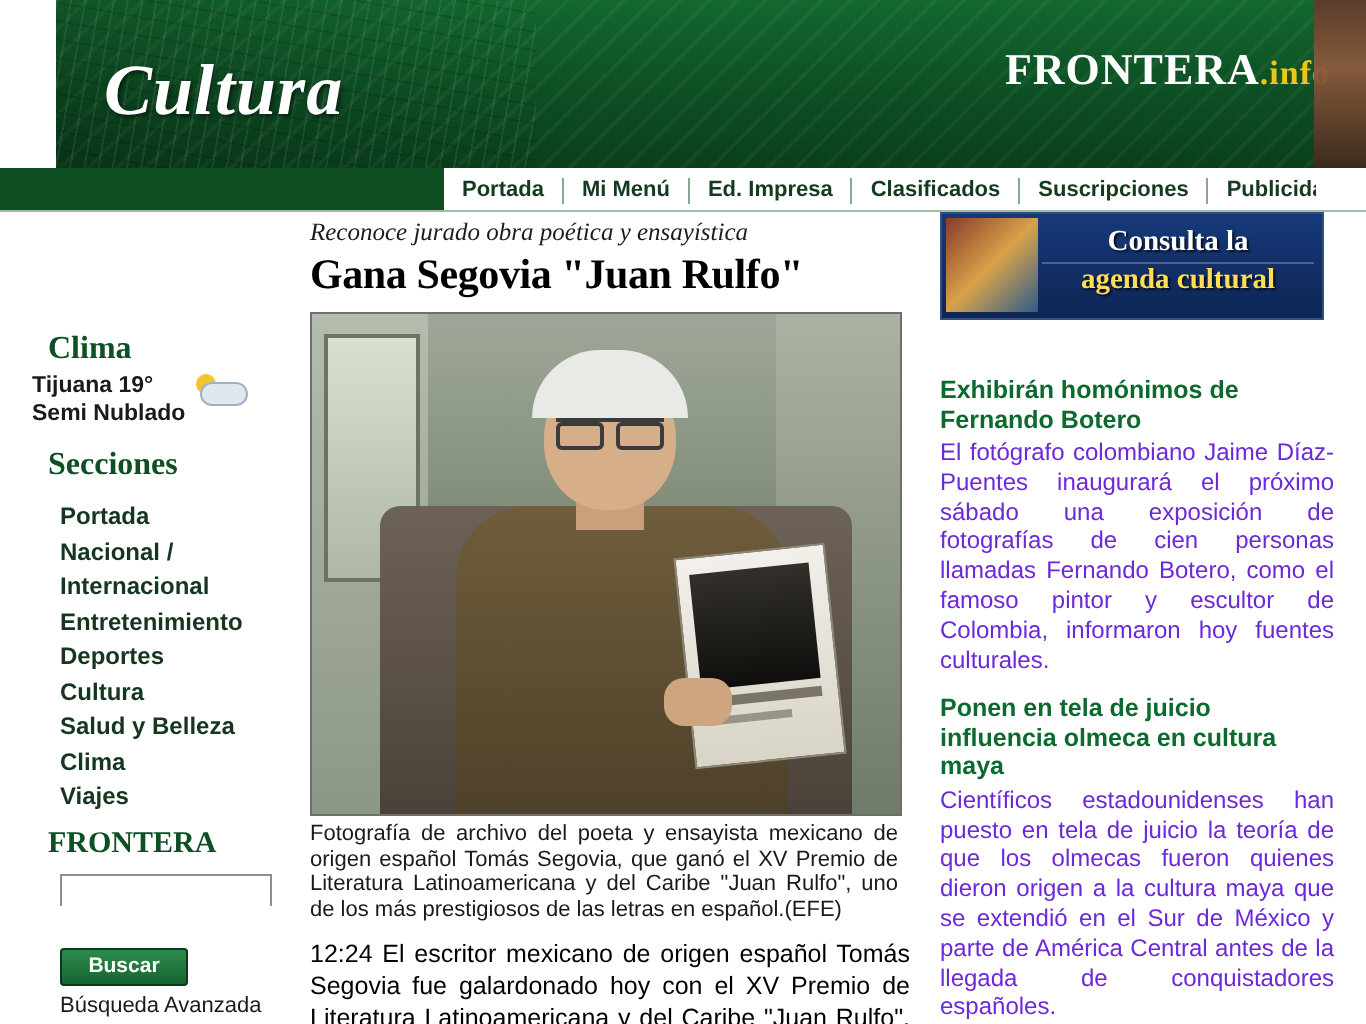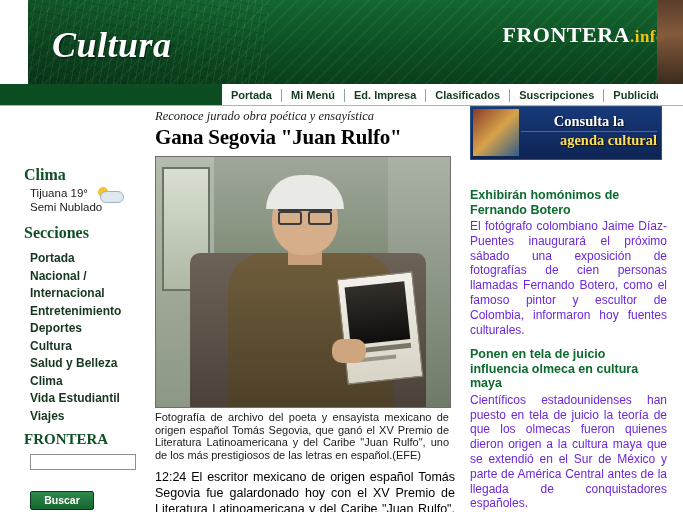--- a/index.html
+++ b/index.html
@@ -162,23 +162,23 @@
     font-weight: bold;
     font-size: 16px;
     color: #0e4f24;
     margin: 0 0 2px 24px;
   }
   .clima-block {
     margin: 60px 0 0 0;
     position: relative;
   }
   .clima-city {
-    margin-left: 30px;
+    margin-left: 16px;
     font-size: 11.5px;
-    font-weight: normal;
+    font-weight: bold;
     color: #1a1a1a;
     line-height: 14px;
   }
   .clima-icon {
     position: absolute;
     right: 24px; top: 20px;
     width: 28px; height: 18px;
   }
   .cloud {
     position: absolute;
@@ -384,21 +384,21 @@
     left: 50px; top: 5px;
     width: 136px;
     color: #ffffff;
     font-family: "Liberation Serif", serif;
     font-weight: bold;
     font-size: 14.5px;
     line-height: 19px;
     text-align: center;
     text-shadow: 1px 1px 1px rgba(0,0,0,0.7);
   }
-  .promo-text .l2 { color: #ffdd55; text-align: right; }
+  .promo-text .l2 { color: #ffdd55; }
   .promo-rule {
     position: absolute;
     left: 50px; top: 24px;
     width: 136px; height: 1px;
     background: rgba(255,255,255,0.25);
   }
 
   .side-story {
     width: 197px;
     margin-top: 28px;
@@ -470,21 +470,20 @@
 
       <div class="side-heading" style="margin-top:10px;">Secciones</div>
       <ul class="sec-list">
         <li>Portada</li>
         <li>Nacional / Internacional</li>
         <li>Entretenimiento</li>
         <li>Deportes</li>
         <li>Cultura</li>
         <li>Salud y Belleza</li>
         <li>Clima</li>
-        <li>Vida Estudiantil</li>
         <li>Viajes</li>
       </ul>
 
       <div class="busqueda-title">FRONTERA</div>
       <div class="search-box">
         <input style="width: 100px; height: 12px; border: 0px; outline: 0px; font-size: 11px; font-family: &quot;Liberation Sans&quot;, sans-serif;" placeholder="">
       </div>
       <div class="search-btn-row">
         <span class="btn-buscar">Buscar</span>
       </div>

